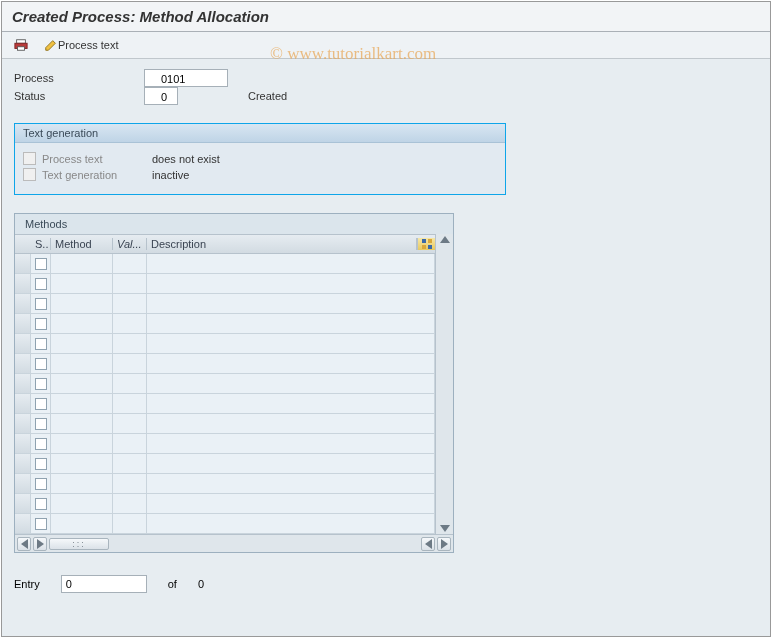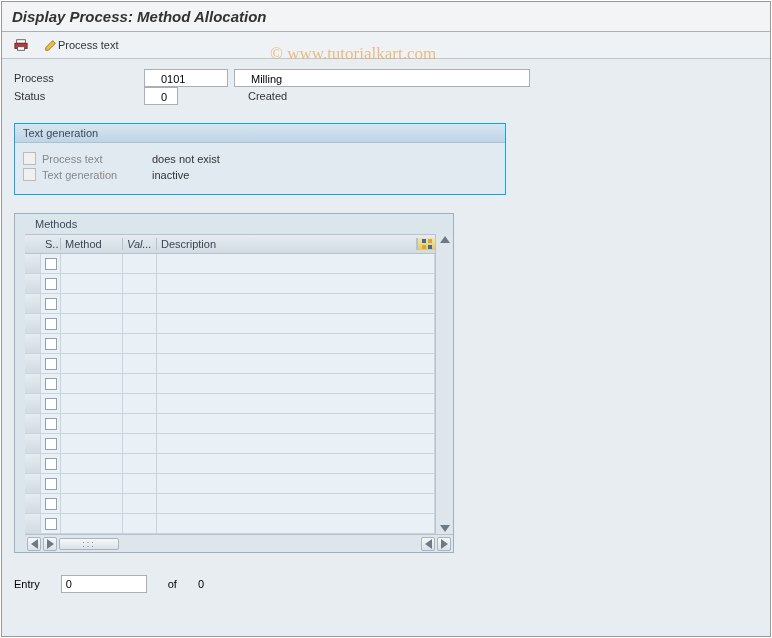--- a/index.html
+++ b/index.html
@@ -82,21 +82,20 @@
     border: 1px solid #bbb;
     margin-right: 6px;
   }
   .gb-label { width: 110px; color: #888; }
   .gb-value { color: #333; }
   .methods-box {
     width: 440px;
     margin-top: 18px;
     background: #dbe5ec;
     border: 1px solid #9db0bf;
-    padding-left: 10px;
   }
   .methods-title {
     padding: 4px 10px;
     color: #3a4a58;
   }
   .table-wrap {
     display: flex;
     background: #dbe5ec;
   }
   .table-main { flex: 1; }
@@ -223,21 +222,21 @@
     font-size: 17px;
     font-family: Liberation Serif, serif;
     opacity: 0.7;
     pointer-events: none;
   }
 </style>
 </head>
 <body>
 
 <div class="container">
-  <div class="title-bar">Display Process: Method Allocation</div>
+  <div class="title-bar">Created Process: Method Allocation</div>
 
   <div class="toolbar">
     <span class="tb-btn">
       <svg width="14" height="14" viewBox="0 0 16 16">
         <rect x="3" y="2" width="10" height="4" fill="#fff" stroke="#555"></rect>
         <rect x="1" y="6" width="14" height="6" fill="#b83b3b" stroke="#7a2020"></rect>
         <rect x="4" y="10" width="8" height="4" fill="#fff" stroke="#555"></rect>
       </svg>
     </span>
     <span class="tb-btn">
@@ -247,21 +246,20 @@
       <span>Process text</span>
     </span>
   </div>
 
   <div class="watermark">© www.tutorialkart.com</div>
 
   <div class="content">
     <div class="form-row">
       <div class="form-label">Process</div>
       <div class="form-field fld-process-code">0101</div>
-      <div class="form-field fld-process-name">Milling</div>
     </div>
     <div class="form-row">
       <div class="form-label">Status</div>
       <div class="form-field fld-status-code">0</div>
       <div class="status-text">Created</div>
     </div>
 
     <div class="groupbox">
       <div class="groupbox-header">Text generation</div>
       <div class="groupbox-body">

